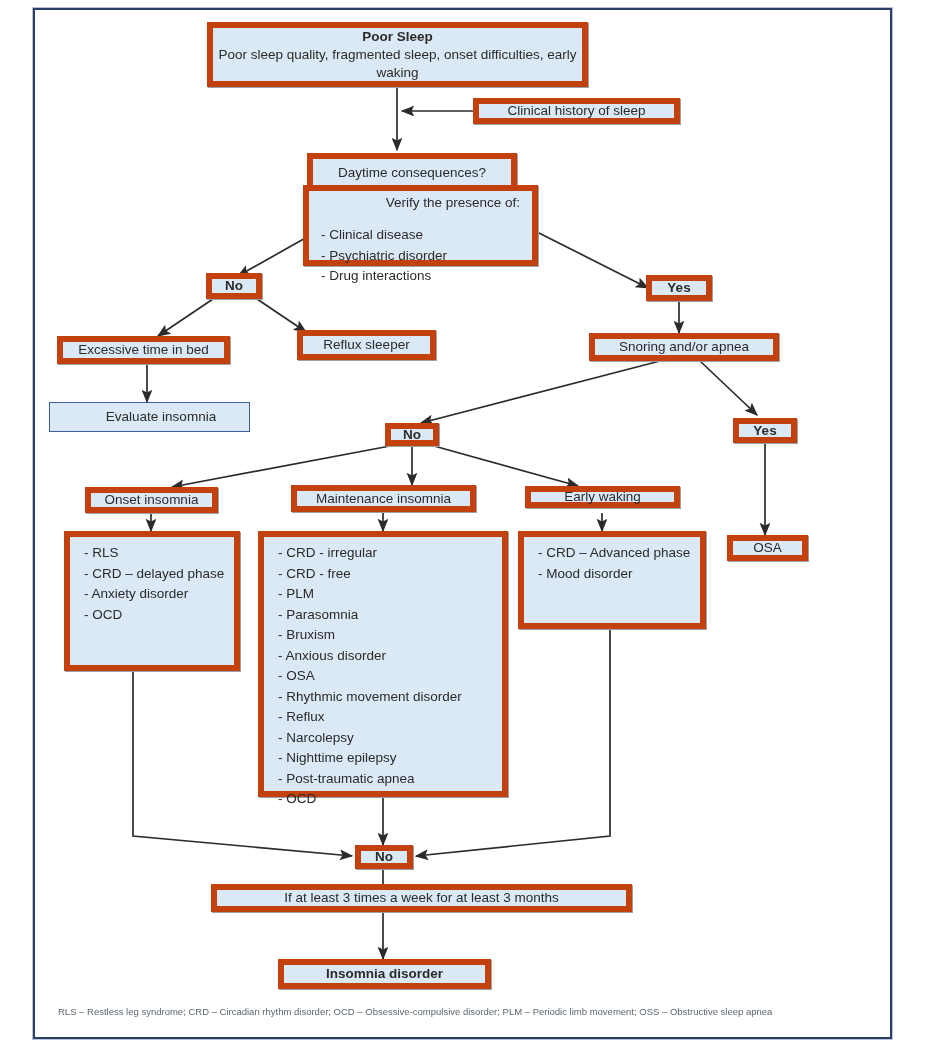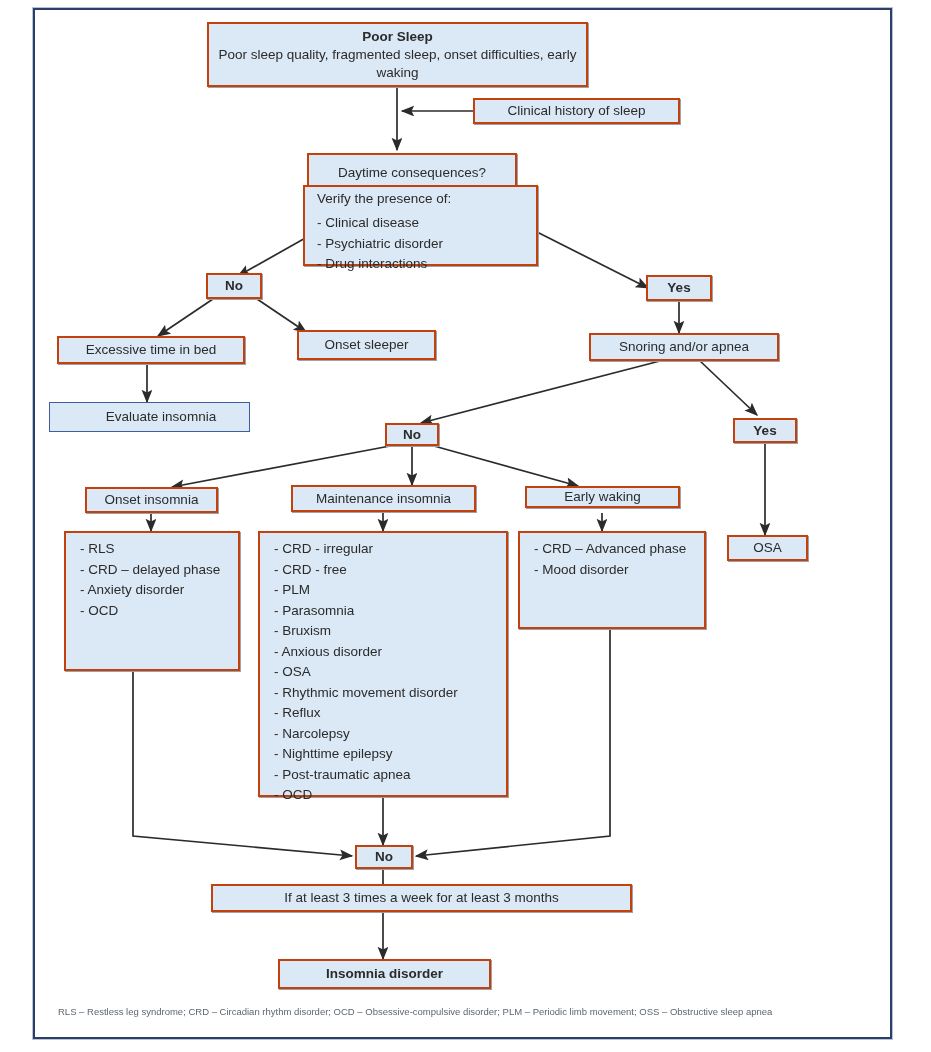--- a/index.html
+++ b/index.html
@@ -30,21 +30,21 @@
     position: absolute;
     left: 0;
     top: 0;
     width: 931px;
     height: 1052px;
   }
   .nodebox {
     position: absolute;
     box-sizing: border-box;
     background: #dbe8f5;
-    border: 2px solid #c2410c;
+    border: 6px solid #c2410c;
     box-shadow: 1px 1px 0 0 #9aa2ab;
     color: #2b2b2b;
     font-size: 13.5px;
     line-height: 1.28;
     display: flex;
     align-items: center;
     justify-content: center;
     text-align: center;
     padding: 2px 4px;
   }
@@ -57,23 +57,23 @@
     align-items: center;
     justify-content: flex-start;
     text-align: left;
     padding: 6px 14px;
     display: block;
   }
   .listbox .inner {
     width: 100%;
   }
   .listbox .lead {
-    text-align: left;
-    display: block;
-    margin-bottom: 6px;
+    text-align: right;
+    display: block;
+    margin-bottom: 14px;
   }
   .listbox .li {
     display: block;
     white-space: nowrap;
     line-height: 1.52;
   }
   .nodebox .title {
     display: block;
     font-weight: bold;
     margin-bottom: 1px;
@@ -176,26 +176,26 @@
   </div>
 
   <div class="nodebox bold" style="left:206px; top:273px; width:56px; height:26px;">
     <span>No</span>
   </div>
 
   <div class="nodebox bold" style="left:646px; top:275px; width:66px; height:26px;">
     <span>Yes</span>
   </div>
 
-  <div class="nodebox" style="left:57px; top:336px; width:188px; height:28px;">
+  <div class="nodebox" style="left:57px; top:336px; width:173px; height:28px;">
     <span>Excessive time in bed</span>
   </div>
 
   <div class="nodebox" style="left:297px; top:330px; width:139px; height:30px;">
-    <span>Onset sleeper</span>
+    <span>Reflux sleeper</span>
   </div>
 
   <div class="nodebox blue-border" style="left:49px; top:402px; width:201px; height:30px;padding-left:27px;">
     <span>Evaluate insomnia</span>
   </div>
 
   <div class="nodebox" style="left:589px; top:333px; width:190px; height:28px;">
     <span>Snoring and/or apnea</span>
   </div>
 

